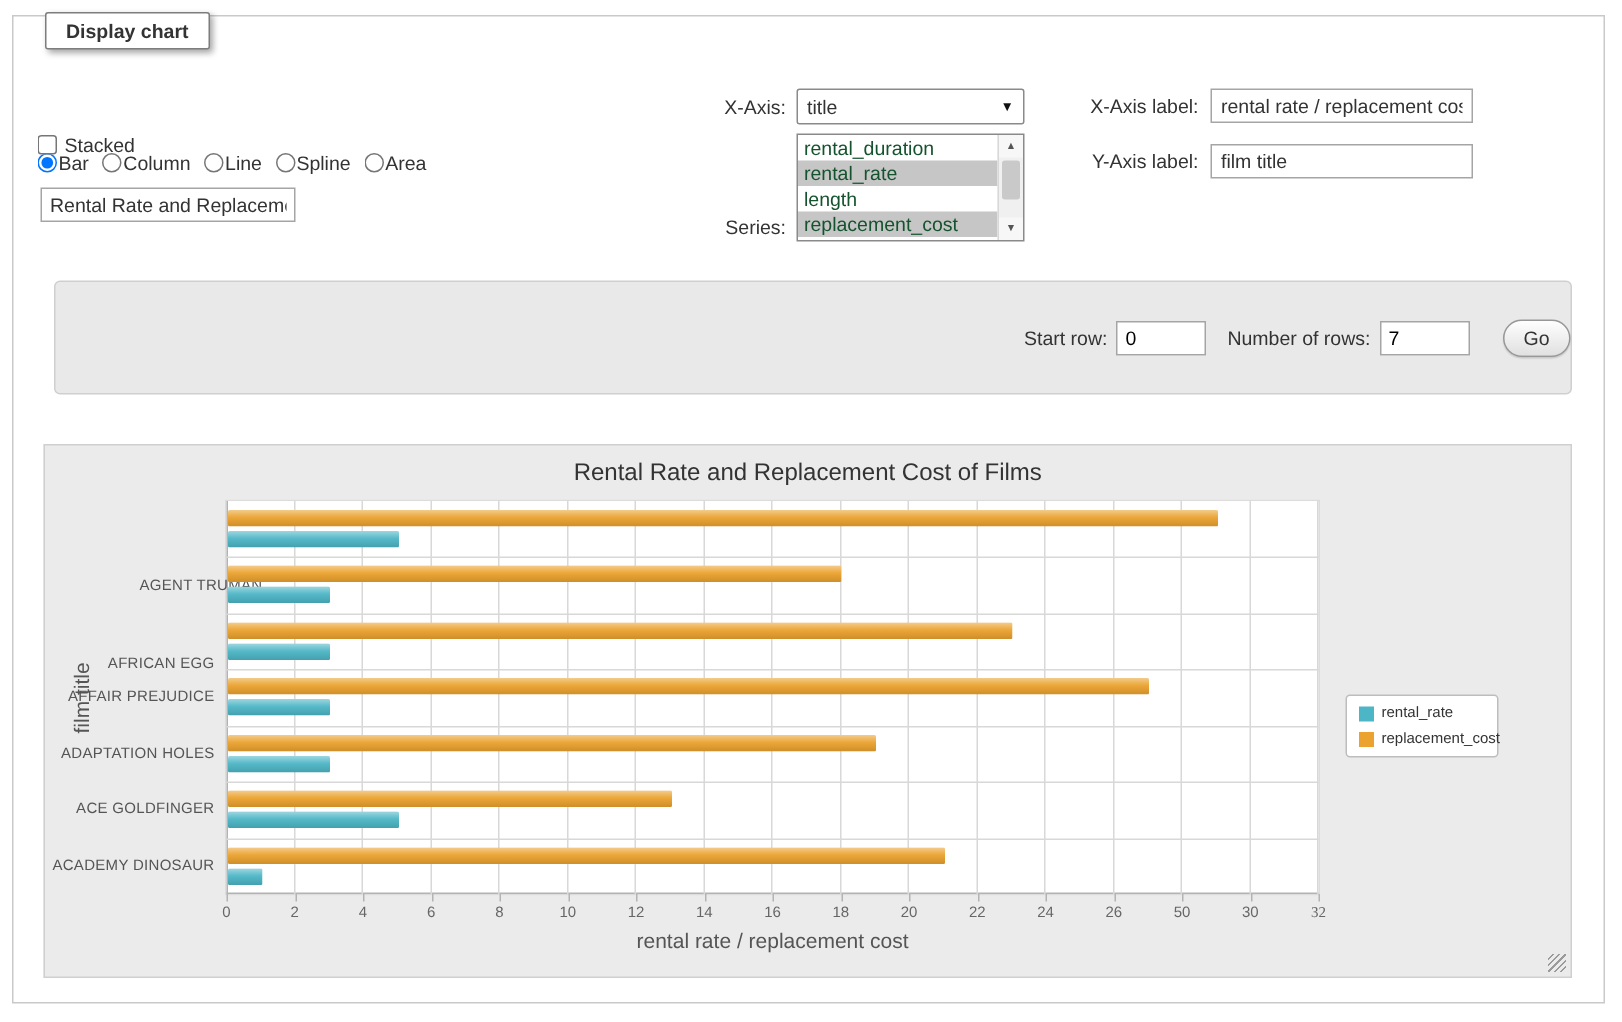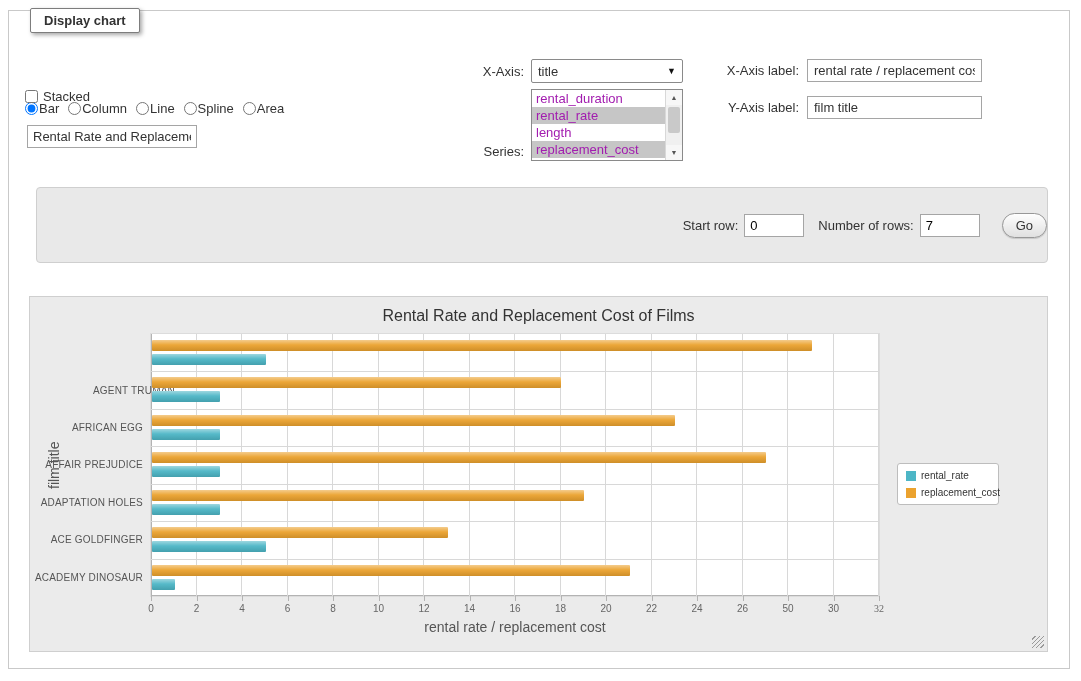--- a/index.html
+++ b/index.html
@@ -32,21 +32,21 @@
   .fake-select { position:absolute; left:522px; top:48px; width:152px; height:24px;
            border:1px solid #8a8a8a; background:#fff; border-radius:2px;
            display:flex; align-items:center; justify-content:space-between;
            padding:0 6px 0 6px; font-size:13px; cursor:default; }
   .fake-select .arrow { font-size:9px; color:#111; }
 
   .listbox { position:absolute; left:522px; top:78px; width:152px; height:72px;
            background:#fff; border:1px solid #8a8a8a; overflow:hidden; }
   .listbox .opts { position:absolute; left:0; top:0; right:17px; }
   .opt { height:17px; line-height:17px; font-size:13px; padding-left:4px; white-space:nowrap;
-           overflow:hidden; color:#a21caf; cursor:default; }
+           overflow:hidden; color:#14532d; cursor:default; }
   .opt.selected { background:#c6c6c6; }
   .scroll-rail { position:absolute; right:0; top:0; width:17px; height:100%;
            background:#f0f0f0; border-left:1px solid #d8d8d8; }
   .rail-btn { position:absolute; left:0; width:100%; height:15px; background:#f7f7f7;
            display:flex; align-items:center; justify-content:center; font-size:7px; color:#555; cursor:pointer; }
   .rail-btn.up { top:0; } .rail-btn.down { bottom:0; }
   .rail-thumb { position:absolute; left:2px; top:17px; width:12px; height:26px;
            background:#c9c9c9; border-radius:2px; cursor:pointer; }
 
   .axis-input { position:absolute; width:175px; height:23px; border:1px solid #a5a5a5;
@@ -231,21 +231,21 @@
           <div class="gridline-h" style="top: 74.8571px;"></div>
           <div class="gridline-h" style="top: 112.286px;"></div>
           <div class="gridline-h" style="top: 149.714px;"></div>
           <div class="gridline-h" style="top: 187.143px;"></div>
           <div class="gridline-h" style="top: 224.571px;"></div>
           <div class="bar" style="top: 6px; width: 659.522px; background-color: rgb(235, 162, 46);"></div>
           <div class="bar" style="top: 20px; width: 113.522px; background-color: rgb(77, 182, 198);"></div>
           <div class="cat-label" style="top: 37.4286px; height: 37.4286px; margin-left: 32px;">AGENT TRUMAN</div>
           <div class="bar" style="top: 43.4286px; width: 409.272px; background-color: rgb(235, 162, 46);"></div>
           <div class="bar" style="top: 57.4286px; width: 68.0225px; background-color: rgb(77, 182, 198);"></div>
-          <div class="cat-label" style="top: 75px; height: 37.4286px; padding-left: 17px;">AFRICAN EGG</div>
+          <div class="cat-label" style="top: 90px; height: 37.4286px; padding-left: 17px;">AFRICAN EGG</div>
           <div class="bar" style="top: 80.8571px; width: 523.022px; background-color: rgb(235, 162, 46);"></div>
           <div class="bar" style="top: 94.8571px; width: 68.0225px; background-color: rgb(77, 182, 198);"></div>
           <div class="cat-label" style="top: 112.286px; height: 37.4286px;">AFFAIR PREJUDICE</div>
           <div class="bar" style="top: 118.286px; width: 614.022px; background-color: rgb(235, 162, 46);"></div>
           <div class="bar" style="top: 132.286px; width: 68.0225px; background-color: rgb(77, 182, 198);"></div>
           <div class="cat-label" style="top: 149.714px; height: 37.4286px;">ADAPTATION HOLES</div>
           <div class="bar" style="top: 155.714px; width: 432.022px; background-color: rgb(235, 162, 46);"></div>
           <div class="bar" style="top: 169.714px; width: 68.0225px; background-color: rgb(77, 182, 198);"></div>
           <div class="cat-label" style="top: 187.143px; height: 37.4286px;">ACE GOLDFINGER</div>
           <div class="bar" style="top: 193.143px; width: 295.522px; background-color: rgb(235, 162, 46);"></div>

